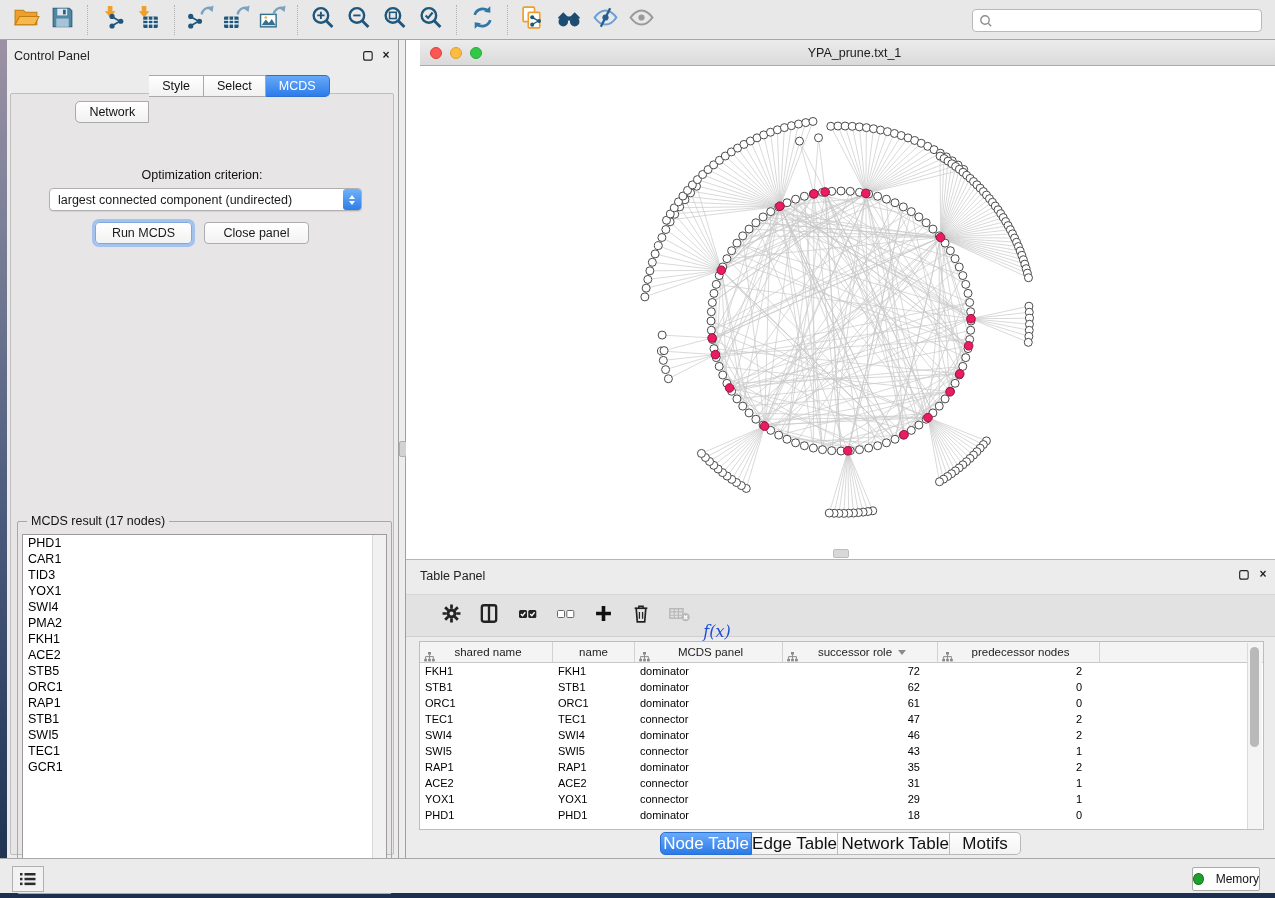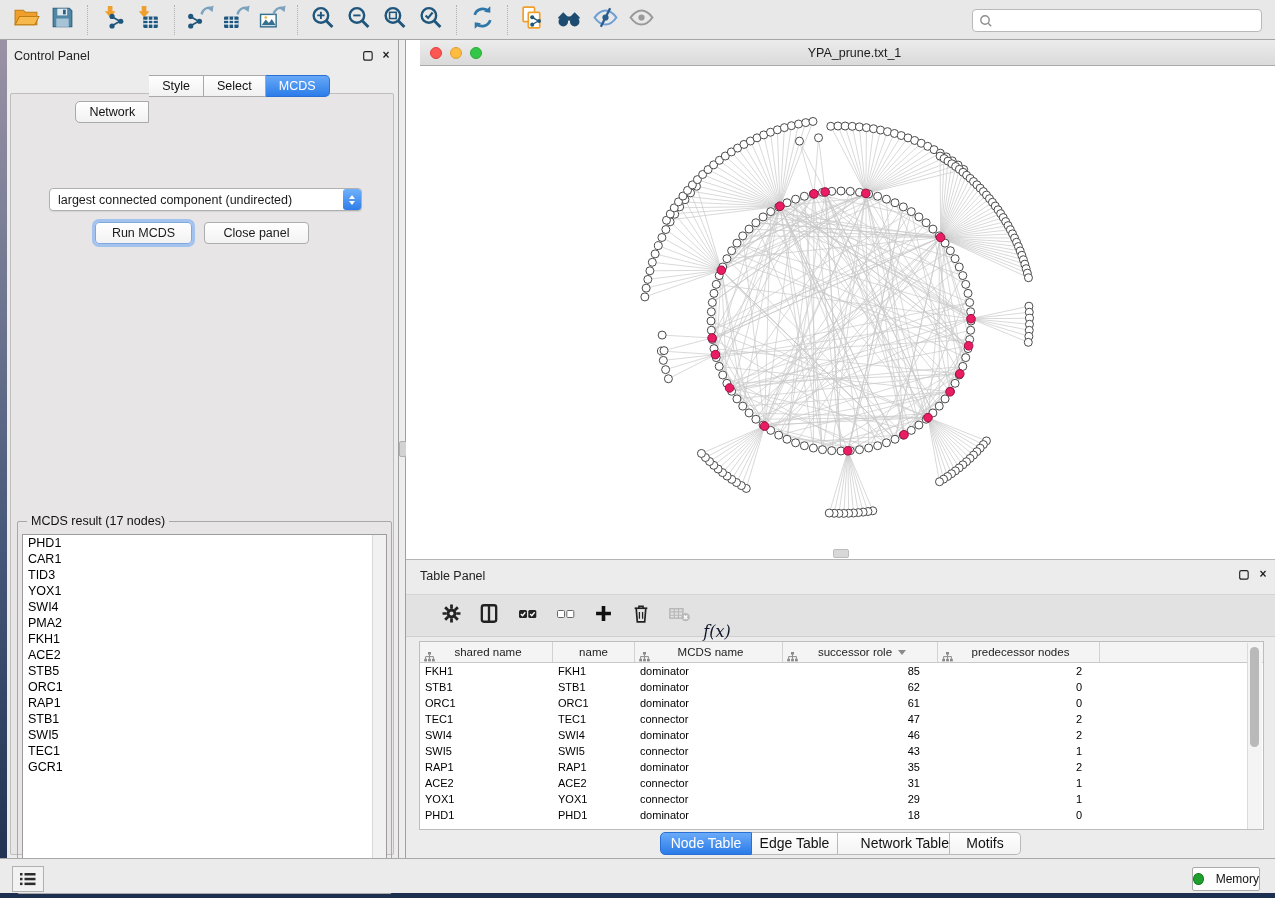--- a/index.html
+++ b/index.html
@@ -54,34 +54,34 @@
     border-bottom:1px solid #ababab;box-sizing:border-box;}
   .tlight{position:absolute;top:7px;width:12px;height:12px;border-radius:50%;}
   .nettitle .wname{position:absolute;left:0;top:6px;width:100%;text-align:center;font-size:12.5px;color:#1c1c1c;}
   .netcanvas{position:absolute;left:0;top:26px;width:869px;height:493px;background:#fff;}
   .hgrip{position:absolute;left:427px;bottom:1px;width:14px;height:7px;background:#d8d8d8;border:1px solid #bdbdbd;border-radius:2px;}
   
   .tpanel{position:absolute;left:406px;top:559px;width:869px;height:299px;background:#ececec;border-top:1px solid #b5b5b5;box-sizing:border-box;}
   .ttoolbar{position:absolute;left:0;top:34px;width:100%;height:43px;background:#e3e2e2;
     border-top:1px solid #d5d5d5;border-bottom:1px solid #cfcfcf;box-sizing:border-box;display:flex;align-items:center;padding-left:26px;}
   .titem{width:38px;height:30px;display:flex;align-items:center;justify-content:center;flex:0 0 auto;}
-  .fx{font-family:"DejaVu Serif",serif;font-style:italic;font-size:16px;color:#0f172a;margin-top:32px;}
+  .fx{font-family:"DejaVu Serif",serif;font-style:italic;font-size:16px;color:#1d4ed8;margin-top:32px;}
   .tablebox{position:absolute;left:13px;top:81px;width:845px;height:189px;background:#fff;border:1px solid #bdbdbd;box-sizing:border-box;overflow:hidden;}
   .thead{display:flex;height:20px;background:#f4f4f4;border-bottom:1px solid #c9c9c9;}
   .hcell{display:flex;align-items:center;justify-content:center;gap:4px;font-size:11.5px;color:#222;
     border-right:1px solid #d2d2d2;box-sizing:border-box;position:relative;}
   .hcell svg{position:absolute;left:4px;}
   .sortarrow{width:0;height:0;border-left:4px solid transparent;border-right:4px solid transparent;border-top:5px solid #8a8a8a;margin-left:2px;}
   .trow{display:flex;height:16px;font-size:11px;color:#000;}
   .tcell{box-sizing:border-box;padding-left:5px;line-height:16px;white-space:nowrap;overflow:hidden;}
   .tcell.num{text-align:right;padding-right:18px;}
   .vscroll{position:absolute;right:1px;top:1px;width:14px;height:186px;background:#f4f4f4;border-left:1px solid #dadada;}
   .vthumb{position:absolute;left:2px;top:4px;width:9px;height:100px;background:#b9b9b9;border-radius:5px;}
   .ttabs{position:absolute;left:0;top:272px;width:100%;display:flex;justify-content:center;}
-  .ttab{height:21px;line-height:21px;padding:0 0;font-size:14px;background:linear-gradient(#ffffff,#f3f3f3);
+  .ttab{height:21px;line-height:21px;padding:0 0;font-size:17px;background:linear-gradient(#ffffff,#f3f3f3);
     border:1px solid #b9b9b9;border-left:none;color:#111;text-align:center;}
   .ttab:first-child{border-radius:5px 0 0 5px;border-left:1px solid #b9b9b9;}
   .ttab:last-child{border-radius:0 5px 5px 0;}
   .ttab.active{background:linear-gradient(#6aabf9,#2a7ae8);color:#fff;border-color:#2a6fd4;}
   
   .statusbar{position:absolute;left:0;top:858px;width:1275px;height:35px;background:#ebebeb;border-top:1px solid #a8a8a8;box-sizing:border-box;}
   .listbtn{position:absolute;left:12px;top:7px;width:30px;height:24px;background:#f2f2f2;border:1px solid #b0b0b0;
     display:flex;align-items:center;justify-content:center;}
   .membtn{position:absolute;left:1192px;top:8px;width:68px;height:24px;background:#fdfdfd;border:1px solid #ababab;
     border-radius:2px;display:flex;align-items:center;justify-content:center;gap:12px;font-size:12px;color:#111;box-sizing:border-box;}
@@ -244,20 +244,21 @@
       <path d="M9.2 9.2l3 3" stroke="#8e8e8e" stroke-width="1.4"></path>
     </svg>
     <input value="" style="">
   </div>
 
   <div class="cpanel">
     <div class="panel-title">Control Panel</div>
     <div class="winctl" style="left:354px;">▢</div>
     <div class="winctl" style="left:372px;">×</div>
     <div class="cpanel-inner">
+      <div class="opt-label">Optimization criterion:</div>
       <div class="dropdown">
         <div class="dtext">largest connected component (undirected)</div>
         <div class="stepper">
             <div class="tri-up"></div>
             <div class="tri-dn"></div>
           </div>
       </div>
       <div class="btnrow">
         <div class="mbtn focus" style="left:84px;width:97px;">Run MCDS</div>
         <div class="mbtn" style="left:193px;width:105px;">Close panel</div>
@@ -1019,21 +1020,21 @@
               <svg width="11" height="10" viewBox="0 0 11 10">
                 <g fill="#8a8a8a">
                   <rect x="4" y="0" width="3" height="2.6"></rect>
                   <rect x="0.2" y="6.8" width="2.8" height="2.6"></rect>
                   <rect x="4.1" y="6.8" width="2.8" height="2.6"></rect>
                   <rect x="8" y="6.8" width="2.8" height="2.6"></rect>
                 </g>
                 <path d="M5.5 2.6v2M1.6 6.8V4.6h7.8v2.2M5.5 4.6v2.2" stroke="#8a8a8a" fill="none"></path>
               </svg>
             </span>
-            <span>MCDS name</span>
+            <span>MCDS panel</span>
           </div>
           <div class="hcell" style="width: 155px;">
             <span>
               <svg width="11" height="10" viewBox="0 0 11 10">
                 <g fill="#8a8a8a">
                   <rect x="4" y="0" width="3" height="2.6"></rect>
                   <rect x="0.2" y="6.8" width="2.8" height="2.6"></rect>
                   <rect x="4.1" y="6.8" width="2.8" height="2.6"></rect>
                   <rect x="8" y="6.8" width="2.8" height="2.6"></rect>
                 </g>
@@ -1057,21 +1058,21 @@
             </span>
             <span>predecessor nodes</span>
           </div>
           <div class="hcell" style="flex: 1 1 0%; border-right: none;"></div>
         </div>
       <div>
           <div class="trow">
             <div class="tcell" style="width: 133px;">FKH1</div>
             <div class="tcell" style="width: 82px;">FKH1</div>
             <div class="tcell" style="width: 148px;">dominator</div>
-            <div class="tcell num" style="width: 155px;">85</div>
+            <div class="tcell num" style="width: 155px;">72</div>
             <div class="tcell num" style="width: 162px;">2</div>
           </div>
           <div class="trow">
             <div class="tcell" style="width: 133px;">STB1</div>
             <div class="tcell" style="width: 82px;">STB1</div>
             <div class="tcell" style="width: 148px;">dominator</div>
             <div class="tcell num" style="width: 155px;">62</div>
             <div class="tcell num" style="width: 162px;">0</div>
           </div>
           <div class="trow">

